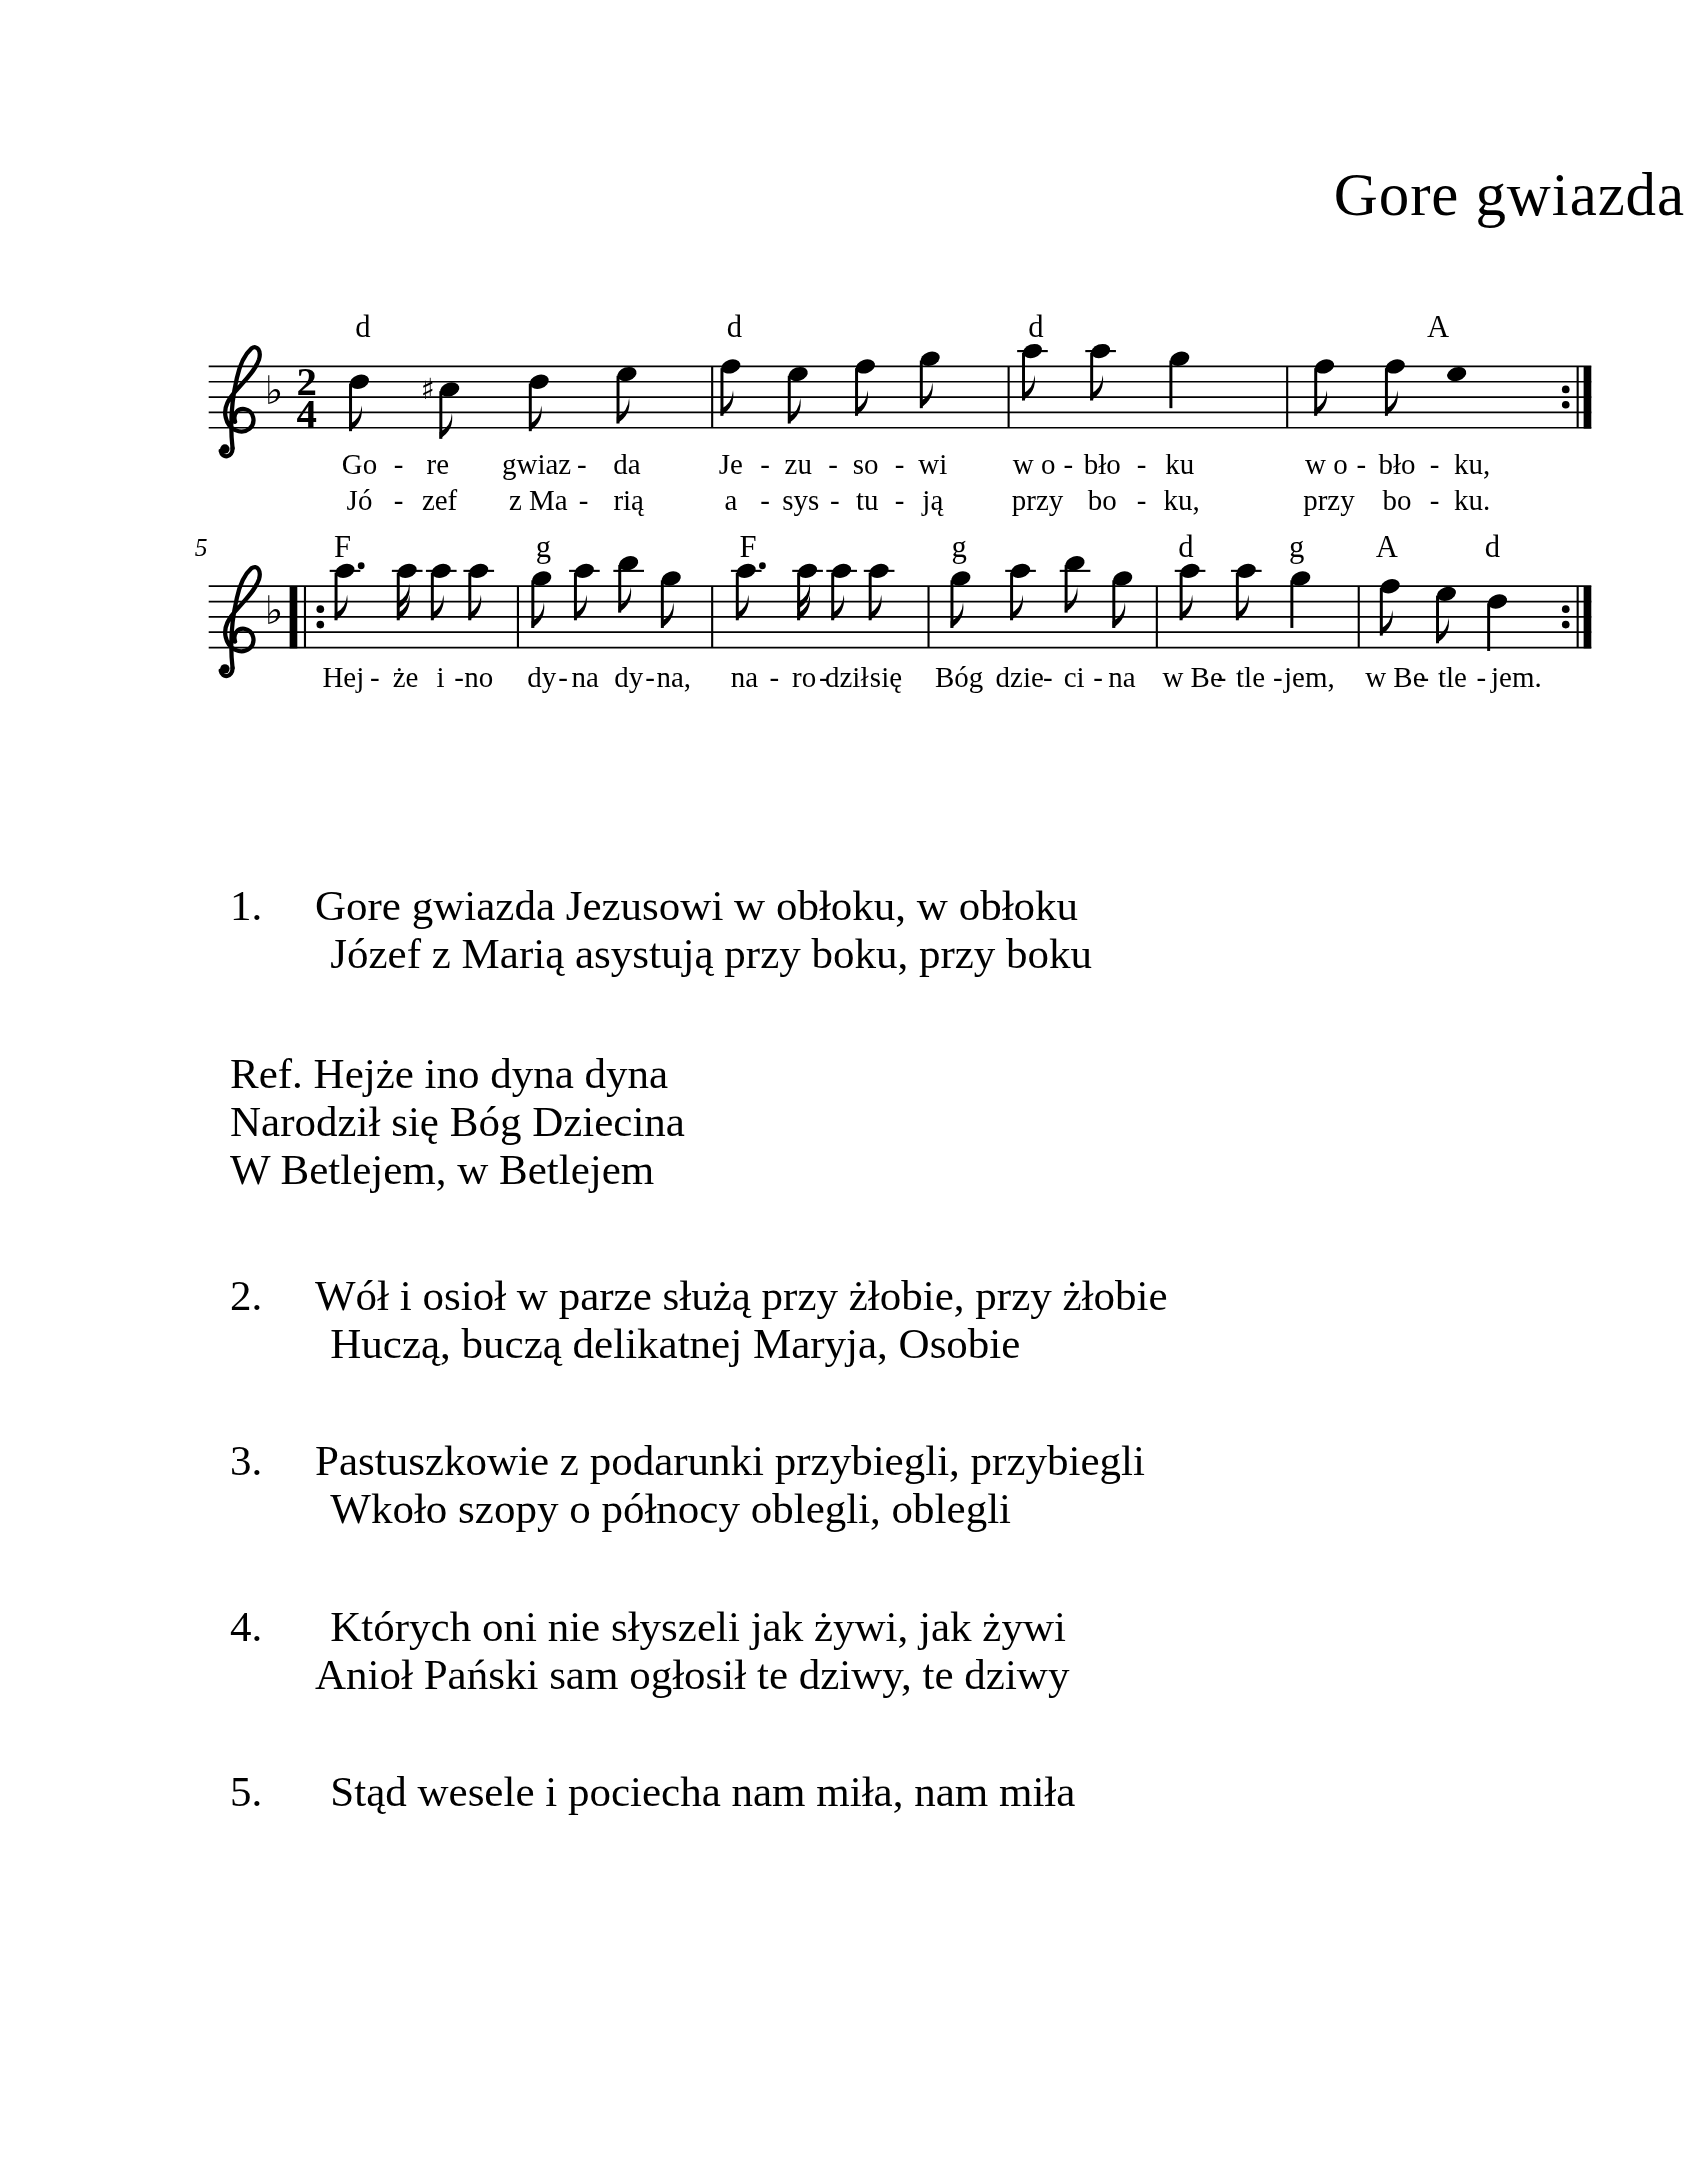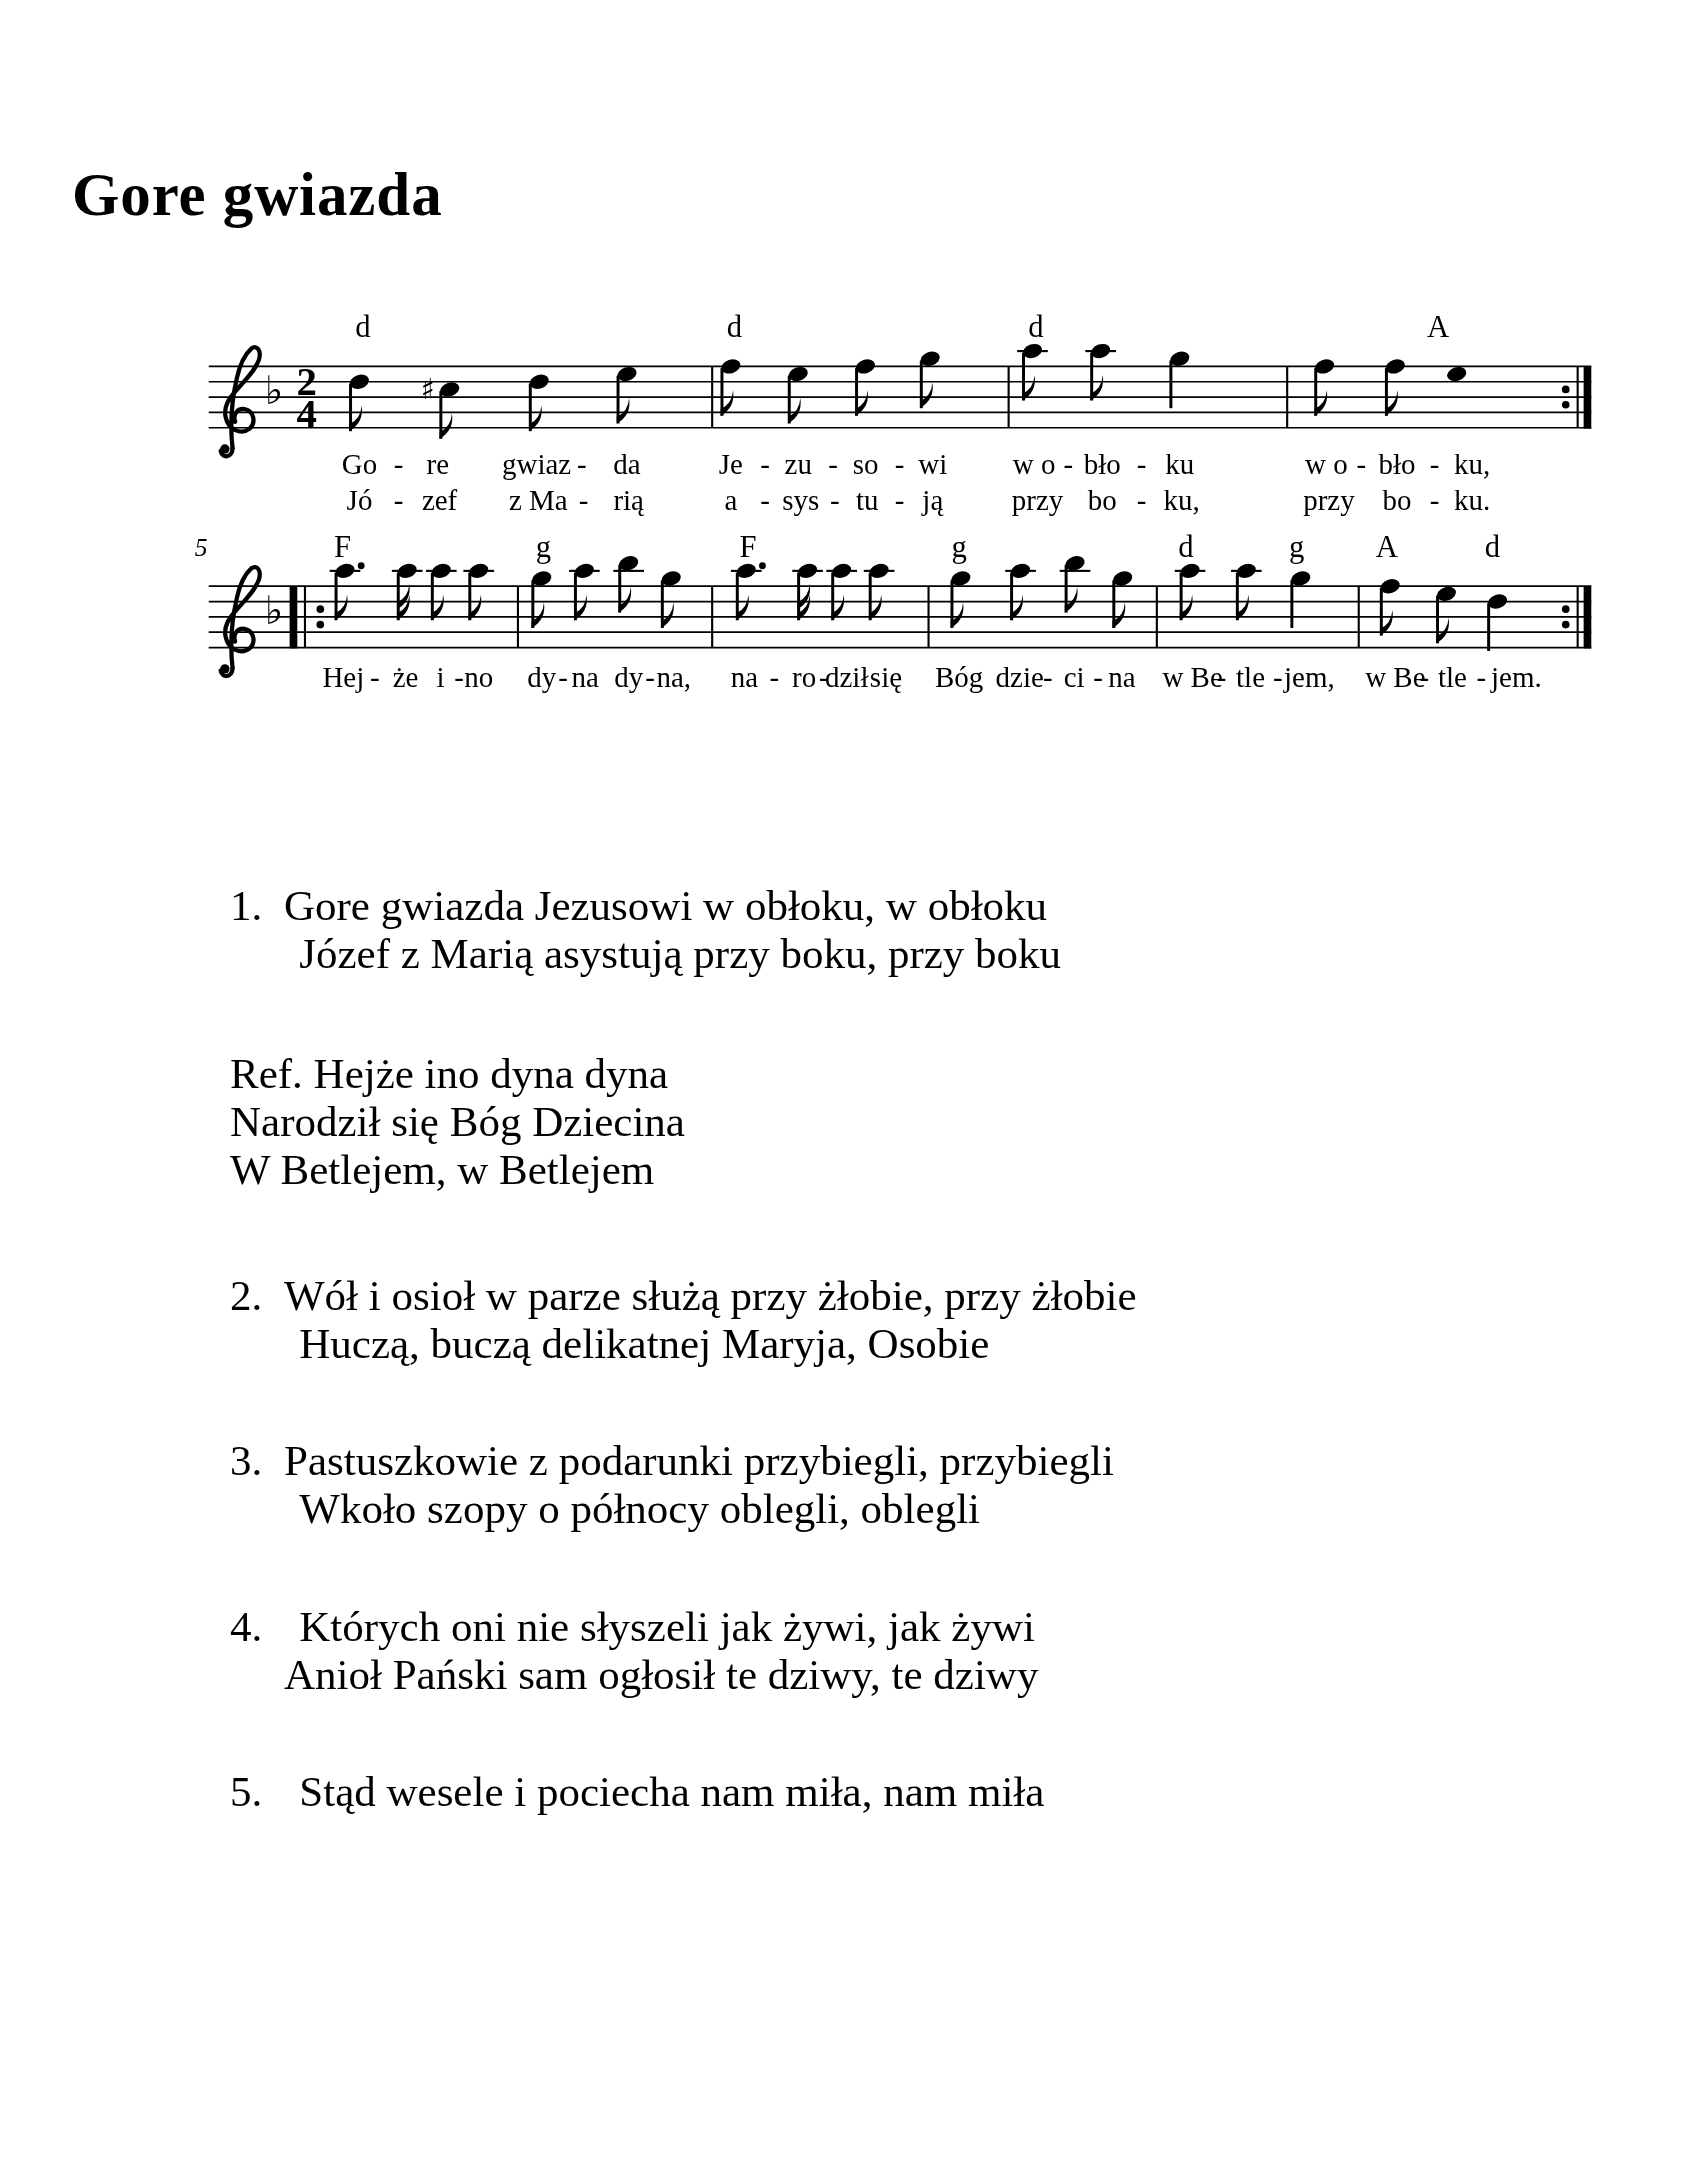--- a/index.html
+++ b/index.html
@@ -1,34 +1,34 @@
 <!DOCTYPE html>
 <html style="font-size:13.6px"><head>
 <meta charset="utf-8">
 <style>
   html,body{margin:0;padding:0;background:#ffffff;}
   body{width:1685px;height:2181px;position:relative;color:#000;
        font-family:"Liberation Serif", serif;}
   .page-title{position:absolute;top:119px;left:0;width:100%;
-    box-sizing:border-box;padding-left:72px;text-align:left;
-    font-size:61px;font-weight:700;letter-spacing:0.9px;}
+    box-sizing:border-box;padding-left:72px;text-align:right;
+    font-size:61px;font-weight:400;letter-spacing:0.9px;}
   #music{position:absolute;top:0;left:0;}
   
   .chord{font-family:"Liberation Serif",serif;font-size:36px;fill:#000;}
   .lyr{font-family:"Liberation Serif",serif;font-size:34px;fill:#000;}
   .acc{font-family:"DejaVu Sans",sans-serif;font-size:46px;fill:#000;}
   .acc2{font-family:"DejaVu Sans",sans-serif;font-size:34px;fill:#000;}
   .tsig{font-family:"Liberation Serif",serif;font-weight:700;font-size:48px;fill:#000;}
   .mnum{font-family:"Liberation Serif",serif;font-style:italic;font-size:30px;fill:#000;}
   
   .verses{position:absolute;top:0;left:0;width:100%;height:100%;}
   .stanza{position:absolute;left:230px;width:1346px;
     font-size:43px;line-height:48px;}
   .stanza .num{position:absolute;left:0;top:0;}
-  .stanza .line{margin-left:54px;white-space:pre;}
+  .stanza .line{margin-left:85px;white-space:pre;}
   .stanza.flush .line{margin-left:0;font-family:Liberation Serif, serif;}
   .stanza .line.indent{padding-left:15.3px;}
 </style>
 </head>
 <body>
 
 <h1 class="page-title">Gore gwiazda</h1>
 
 <svg id="music" width="1685" height="801" viewBox="0 0 1978 940">
     <g>

